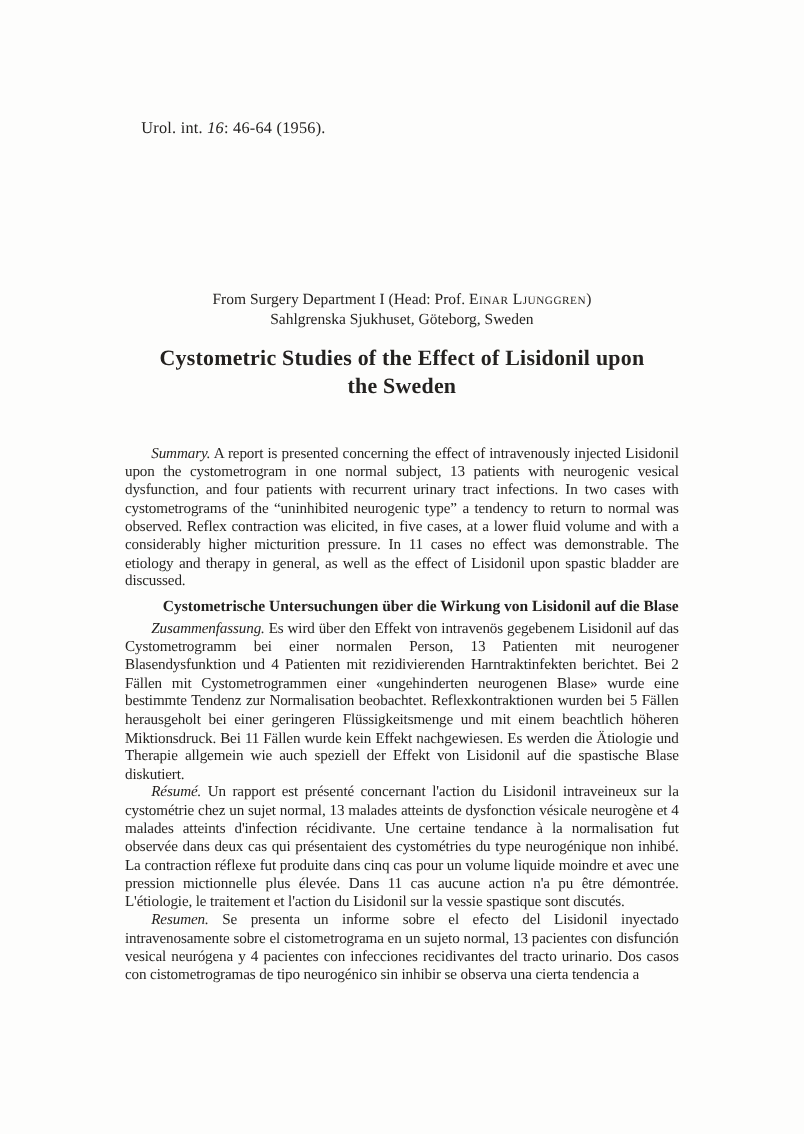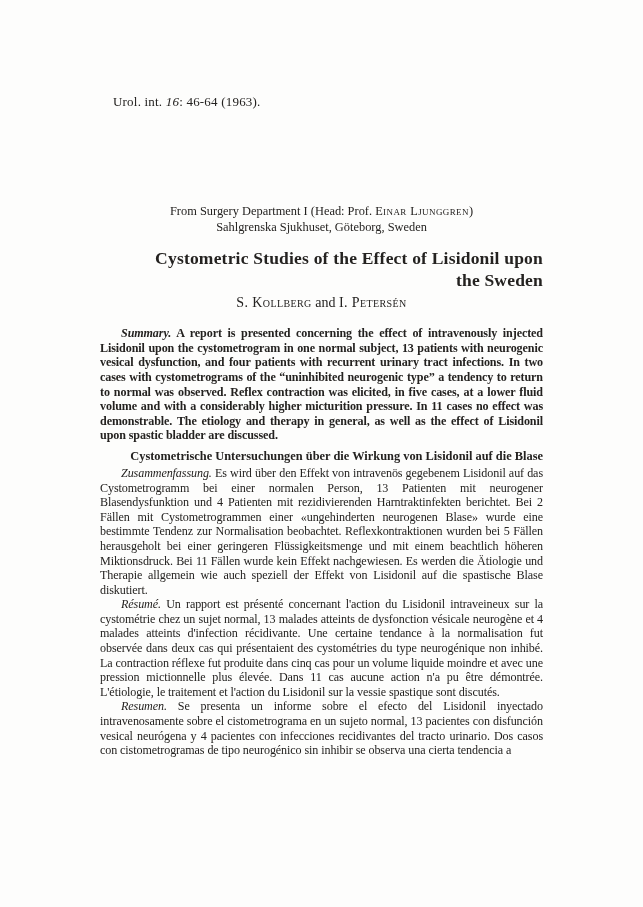--- a/index.html
+++ b/index.html
@@ -30,78 +30,76 @@
   .column {
     position: absolute;
     left: 100px;
     top: 204px;
     width: 443px;
   }
   .affiliation {
     text-align: center;
     font-size: 12.4px;
     line-height: 15.6px;
+    margin-top: 28px;
   }
   .sc {
     font-variant: small-caps;
     letter-spacing: 0.4px;
   }
   .title {
     margin: 13px 0 0 0;
-    text-align: right;
+    text-align: center;
     font-size: 17.5px;
     font-weight: bold;
     line-height: 21.5px;
     letter-spacing: 0.2px;
     font-family: Liberation Serif, serif;
   }
   .authors {
     margin-top: 4px;
     text-align: center;
     font-size: 14px;
   }
   .abstract-para {
     margin: 0;
     font-size: 12.1px;
     line-height: 14.6px;
     text-align: justify;
     text-indent: 21px;
     letter-spacing: -0.1px;
   }
-  .first-abstract { margin-top: 15px; font-weight: bold; }
+  .first-abstract { margin-top: 36px; }
   .lead { font-style: italic; }
   .section-heading {
     margin: 6px 0 2px 0;
     text-align: right;
     font-weight: bold;
     font-size: 12.4px;
     line-height: 15px;
   }
 </style>
 </head>
 <body>
 
 <div class="page">
 
   <div class="journal-ref">
-    <span>Urol. int. </span><span class="vol">16</span><span>: 46-64 (1963).</span>
+    <span>Urol. int. </span><span class="vol">16</span><span>: 46-64 (1956).</span>
   </div>
 
   <div class="column">
 
     <div class="affiliation">
       <div><span>From Surgery Department I (Head: Prof. </span><span class="sc">Einar Ljunggren</span><span>)</span></div>
       <div>Sahlgrenska Sjukhuset, Göteborg, Sweden</div>
     </div>
 
     <h1 class="title"><span>Cystometric Studies of the Effect of Lisidonil upon</span><br><span>the Sweden</span></h1>
 
-    <div class="authors">
-      <span class="sc">S. Kollberg</span><span> and </span><span class="sc">I. Petersén</span>
-    </div>
 
     <p class="abstract-para first-abstract"><span class="lead">Summary.</span><span> A report is presented concerning the effect of intravenously injected Lisidonil upon the cystometrogram in one normal subject, 13 patients with neurogenic vesical dysfunction, and four patients with recurrent urinary tract infections. In two cases with cystometrograms of the “uninhibited neurogenic type” a tendency to return to normal was observed. Reflex contraction was elicited, in five cases, at a lower fluid volume and with a considerably higher micturition pressure. In 11 cases no effect was demonstrable. The etiology and therapy in general, as well as the effect of Lisidonil upon spastic bladder are discussed.</span></p>
 
     <div class="section-heading">Cystometrische Untersuchungen über die Wirkung von Lisidonil auf die Blase</div>
     <p class="abstract-para"><span class="lead">Zusammenfassung.</span><span> Es wird über den Effekt von intravenös gegebenem Lisidonil auf das Cystometrogramm bei einer normalen Person, 13 Patienten mit neurogener Blasendysfunktion und 4 Patienten mit rezidivierenden Harntraktinfekten berichtet. Bei 2 Fällen mit Cystometrogrammen einer «ungehinderten neurogenen Blase» wurde eine bestimmte Tendenz zur Normalisation beobachtet. Reflexkontraktionen wurden bei 5 Fällen herausgeholt bei einer geringeren Flüssigkeitsmenge und mit einem beachtlich höheren Miktionsdruck. Bei 11 Fällen wurde kein Effekt nachgewiesen. Es werden die Ätiologie und Therapie allgemein wie auch speziell der Effekt von Lisidonil auf die spastische Blase diskutiert.</span></p>
 
     <p class="abstract-para"><span class="lead">Résumé.</span><span> Un rapport est présenté concernant l'action du Lisidonil intraveineux sur la cystométrie chez un sujet normal, 13 malades atteints de dysfonction vésicale neurogène et 4 malades atteints d'infection récidivante. Une certaine tendance à la normalisation fut observée dans deux cas qui présentaient des cystométries du type neurogénique non inhibé. La contraction réflexe fut produite dans cinq cas pour un volume liquide moindre et avec une pression mictionnelle plus élevée. Dans 11 cas aucune action n'a pu être démontrée. L'étiologie, le traitement et l'action du Lisidonil sur la vessie spastique sont discutés.</span></p>
 
     <p class="abstract-para"><span class="lead">Resumen.</span><span> Se presenta un informe sobre el efecto del Lisidonil inyectado intravenosamente sobre el cistometrograma en un sujeto normal, 13 pacientes con disfunción vesical neurógena y 4 pacientes con infecciones recidivantes del tracto urinario. Dos casos con cistometrogramas de tipo neurogénico sin inhibir se observa una cierta tendencia a</span></p>
 

